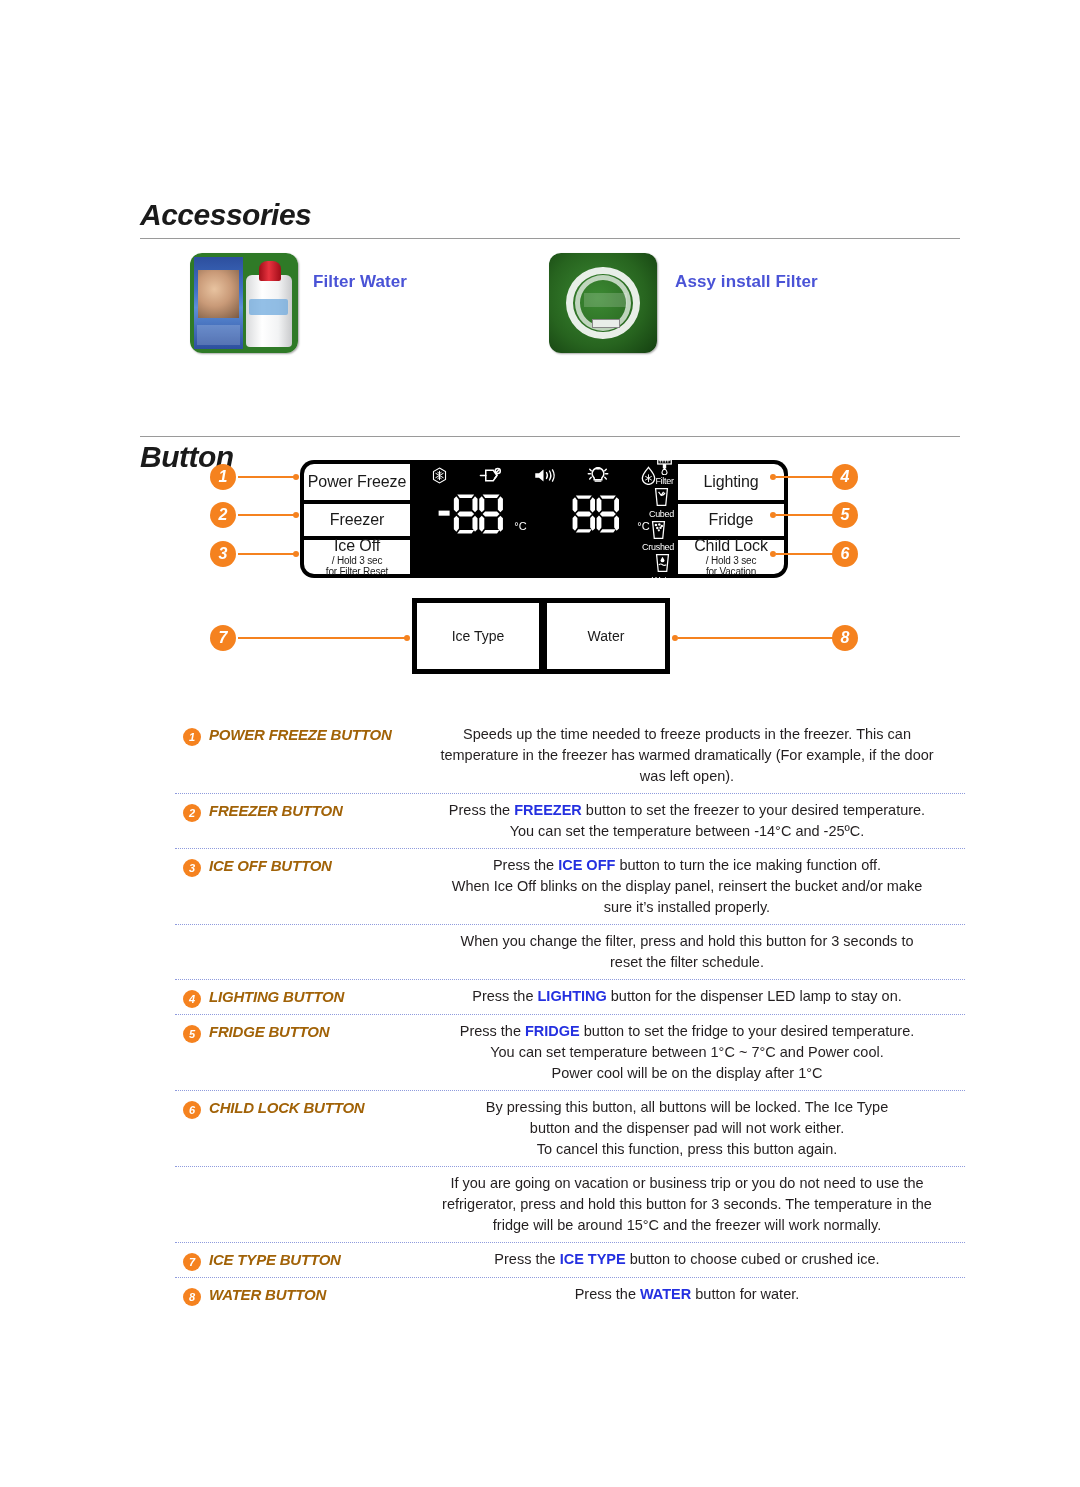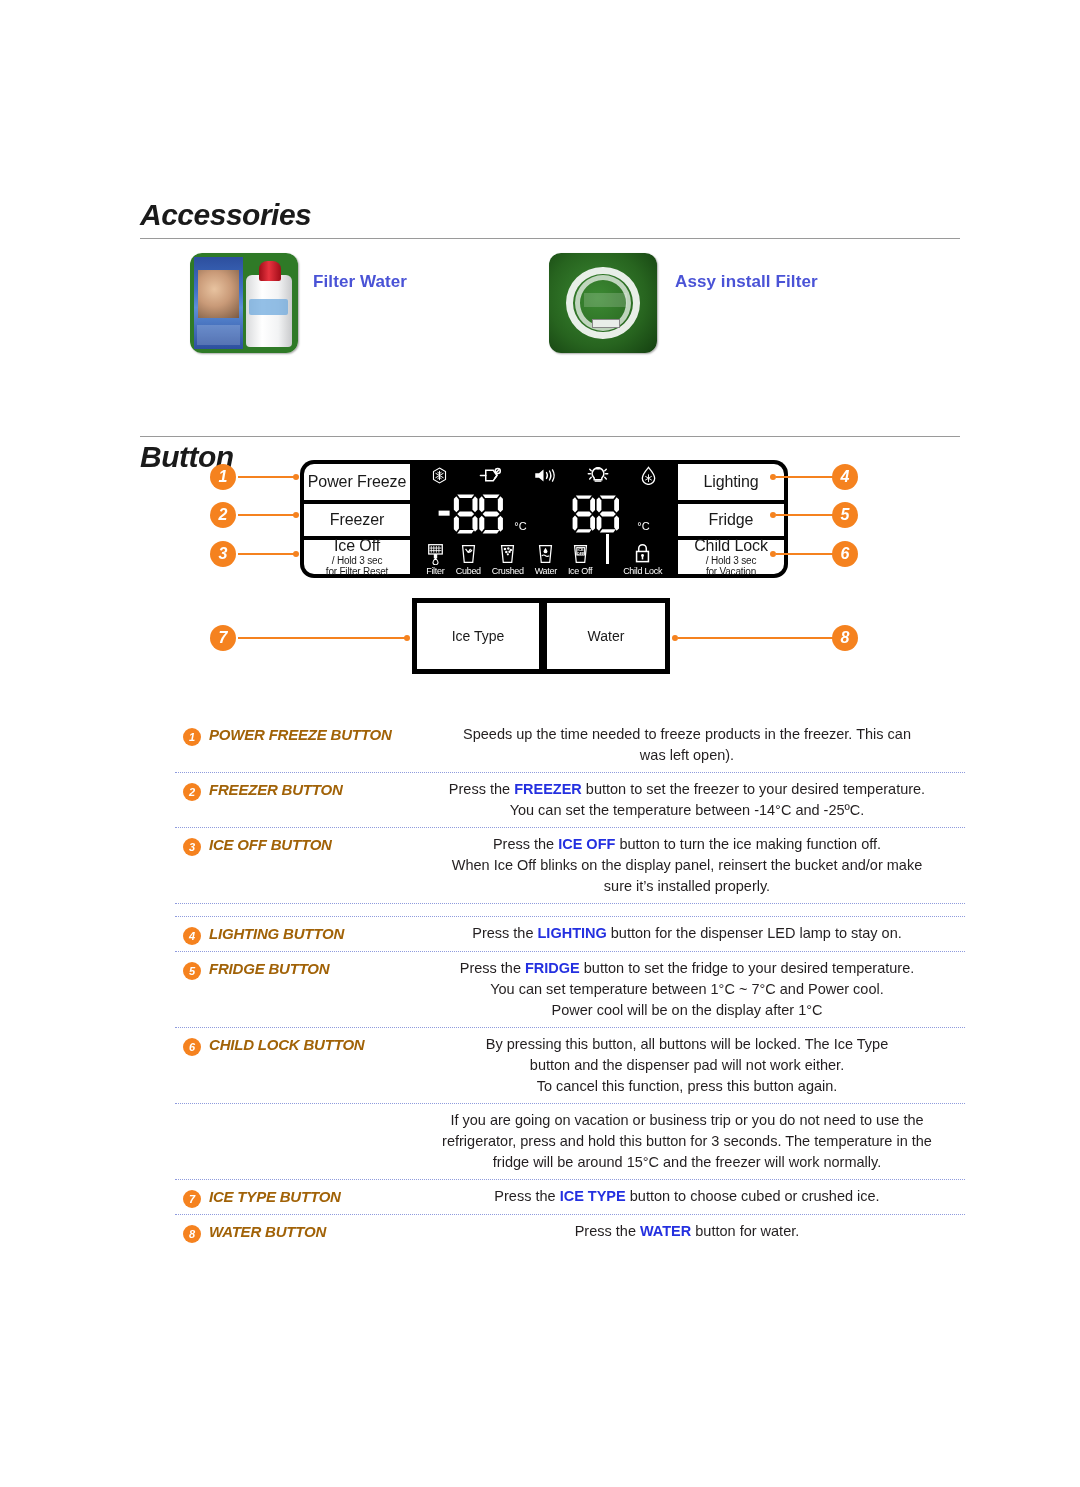--- a/index.html
+++ b/index.html
@@ -148,21 +148,21 @@
     display:flex; align-items:center; justify-content:space-around;
   }
   #lcd-digits {
     position:absolute; left:6px; top:30px; width:256px; height:48px;
     display:flex; align-items:center; justify-content:space-around;
   }
   .digit-grp { display:flex; align-items:flex-end; }
   .degc { color:#fff; font-size:11px; margin-left:2px; margin-bottom:4px; }
   #lcd-iconrow-bot {
     position:absolute; left:4px; top:80px; width:260px; height:36px;
-    display:flex; align-items:flex-end; justify-content:center; gap:11px;
+    display:flex; align-items:flex-end; justify-content:center; gap:0;flex-direction:column;
   }
   .lcd-cell { display:flex; flex-direction:column; align-items:center; }
   .lcd-cell .cap { color:#fff; font-size:9px; margin-top:1px; letter-spacing:-.3px; }
   .lcd-div { width:3px; height:30px; background:#fff; margin:0 3px 12px 3px; }
 
   
   #pad-row { position:absolute; left:272px; top:148px; width:258px; height:76px; }
   .pad {
     position:absolute; top:0; height:76px;
     border:5px solid #000; background:#fff;
@@ -491,20 +491,21 @@
   </div>
 
   <div id="desc">
       <div class="drow">
         <div class="dnum">
           <span class="badge2">1</span>
         </div>
         <div class="dname">POWER FREEZE BUTTON</div>
         <div class="dbody">
           <span class="ln">Speeds up the time needed to freeze products in the freezer. This can</span>
+          <span class="ln">temperature in the freezer has warmed dramatically (For example, if the door</span>
           <span class="ln">was left open).</span>
         </div>
       </div>
       <div class="drow sep">
         <div class="dnum">
           <span class="badge2">2</span>
         </div>
         <div class="dname">FREEZER BUTTON</div>
         <div class="dbody">
           <span class="ln">Press the <b>FREEZER</b> button to set the freezer to your desired temperature.</span>
@@ -518,20 +519,24 @@
         <div class="dname">ICE OFF BUTTON</div>
         <div class="dbody">
           <span class="ln">Press the <b>ICE OFF</b> button to turn the ice making function off.</span>
           <span class="ln">When Ice Off blinks on the display panel, reinsert the bucket and/or make</span>
           <span class="ln">sure it’s installed properly.</span>
         </div>
       </div>
       <div class="drow sep">
         <div class="dnum"></div>
         <div class="dname"></div>
+        <div class="dbody">
+          <span class="ln">When you change the filter, press and hold this button for 3 seconds to</span>
+          <span class="ln">reset the filter schedule.</span>
+        </div>
       </div>
       <div class="drow sep">
         <div class="dnum">
           <span class="badge2">4</span>
         </div>
         <div class="dname">LIGHTING BUTTON</div>
         <div class="dbody">
           <span class="ln">Press the <b>LIGHTING</b> button for the dispenser LED lamp to stay on.</span>
         </div>
       </div>

